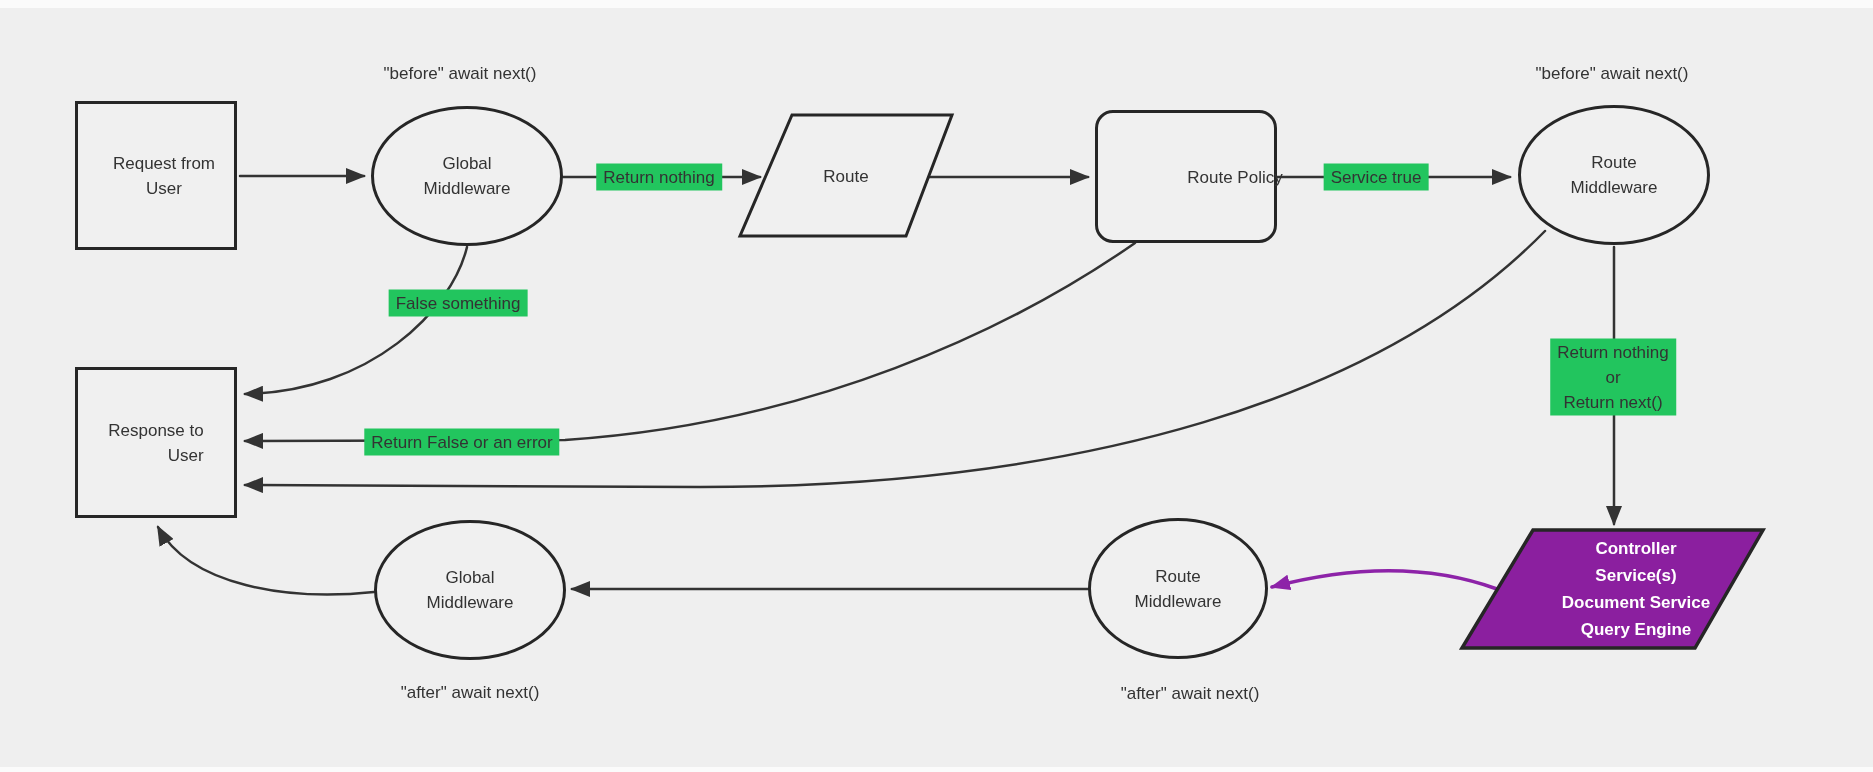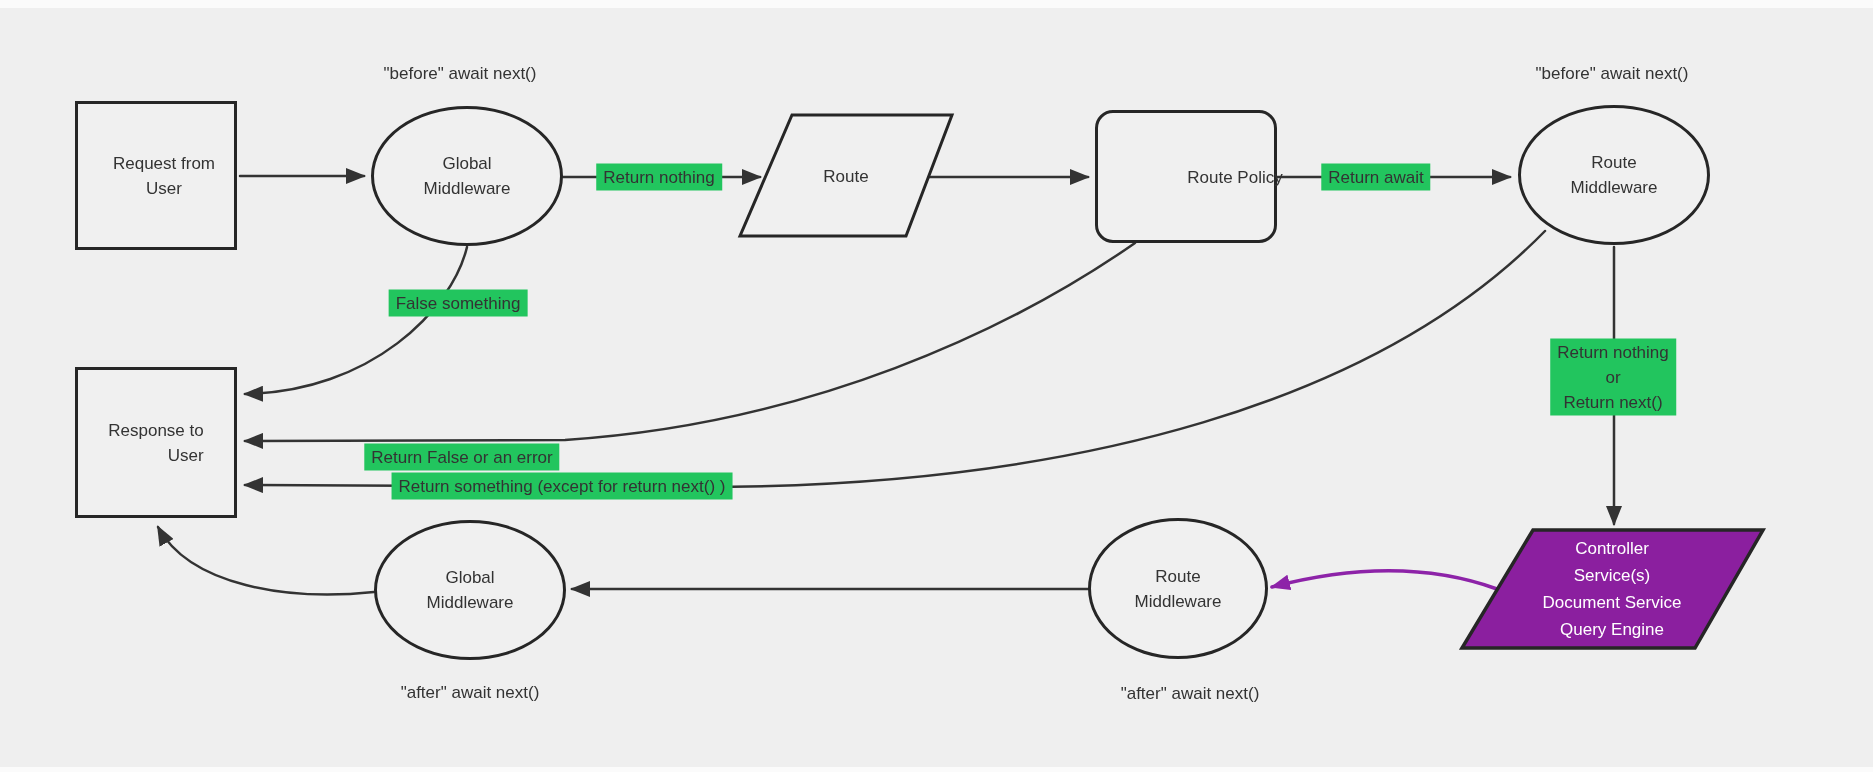--- a/index.html
+++ b/index.html
@@ -24,21 +24,21 @@
   .node.rounded{border-radius:18px;}
   .lbl{
     position:absolute;transform:translate(-50%,-50%);
     color:#333333;font-size:17px;line-height:25px;text-align:center;
     white-space:pre-line;pointer-events:none;
   }
   .edge-lbl{
     background:#22c55e;padding:1px 7px;
   }
   .purple-lbl{
-    color:#ffffff;font-weight:400;line-height:27px;
+    color:#ffffff;font-weight:700;line-height:27px;margin-left:24px;
   }
 </style>
 </head>
 <body>
 
 <div class="canvas">
 
   <svg class="layer" width="1873" height="772" viewBox="0 0 1873 772">
     <defs>
       <marker id="arrowDark" markerUnits="userSpaceOnUse" markerWidth="20" markerHeight="16" viewBox="0 0 10 8" refX="9" refY="4" orient="auto">
@@ -93,23 +93,22 @@
 Middleware</div>
   <div class="lbl" style="left:470px;top:590px;">Global
 Middleware</div>
 
   <div class="lbl" style="left:460px;top:73px;">"before" await next()</div>
   <div class="lbl" style="left:1612px;top:73px;">"before" await next()</div>
   <div class="lbl" style="left:470px;top:692px;">"after" await next()</div>
   <div class="lbl" style="left:1190px;top:693px;">"after" await next()</div>
 
   <div class="lbl edge-lbl" style="left:659px;top:177px;">Return nothing</div>
-  <div class="lbl edge-lbl" style="left:1376px;top:177px;">Return await</div>
+  <div class="lbl edge-lbl" style="left:1376px;top:177px;">Service true</div>
   <div class="lbl edge-lbl" style="left:458px;top:303px;">False something</div>
-  <div class="lbl edge-lbl" style="left:462px;top:442px;margin-top:15px;">Return False or an error</div>
-  <div class="lbl edge-lbl" style="left:562px;top:486px;">Return something (except for return next() )</div>
+  <div class="lbl edge-lbl" style="left:462px;top:442px;">Return False or an error</div>
   <div class="lbl edge-lbl" style="left:1613px;top:377px;">Return nothing
 or
 Return next()</div>
 
   <div class="strip top"></div>
   <div class="strip bottom"></div>
 </div>
 
 </body></html>

